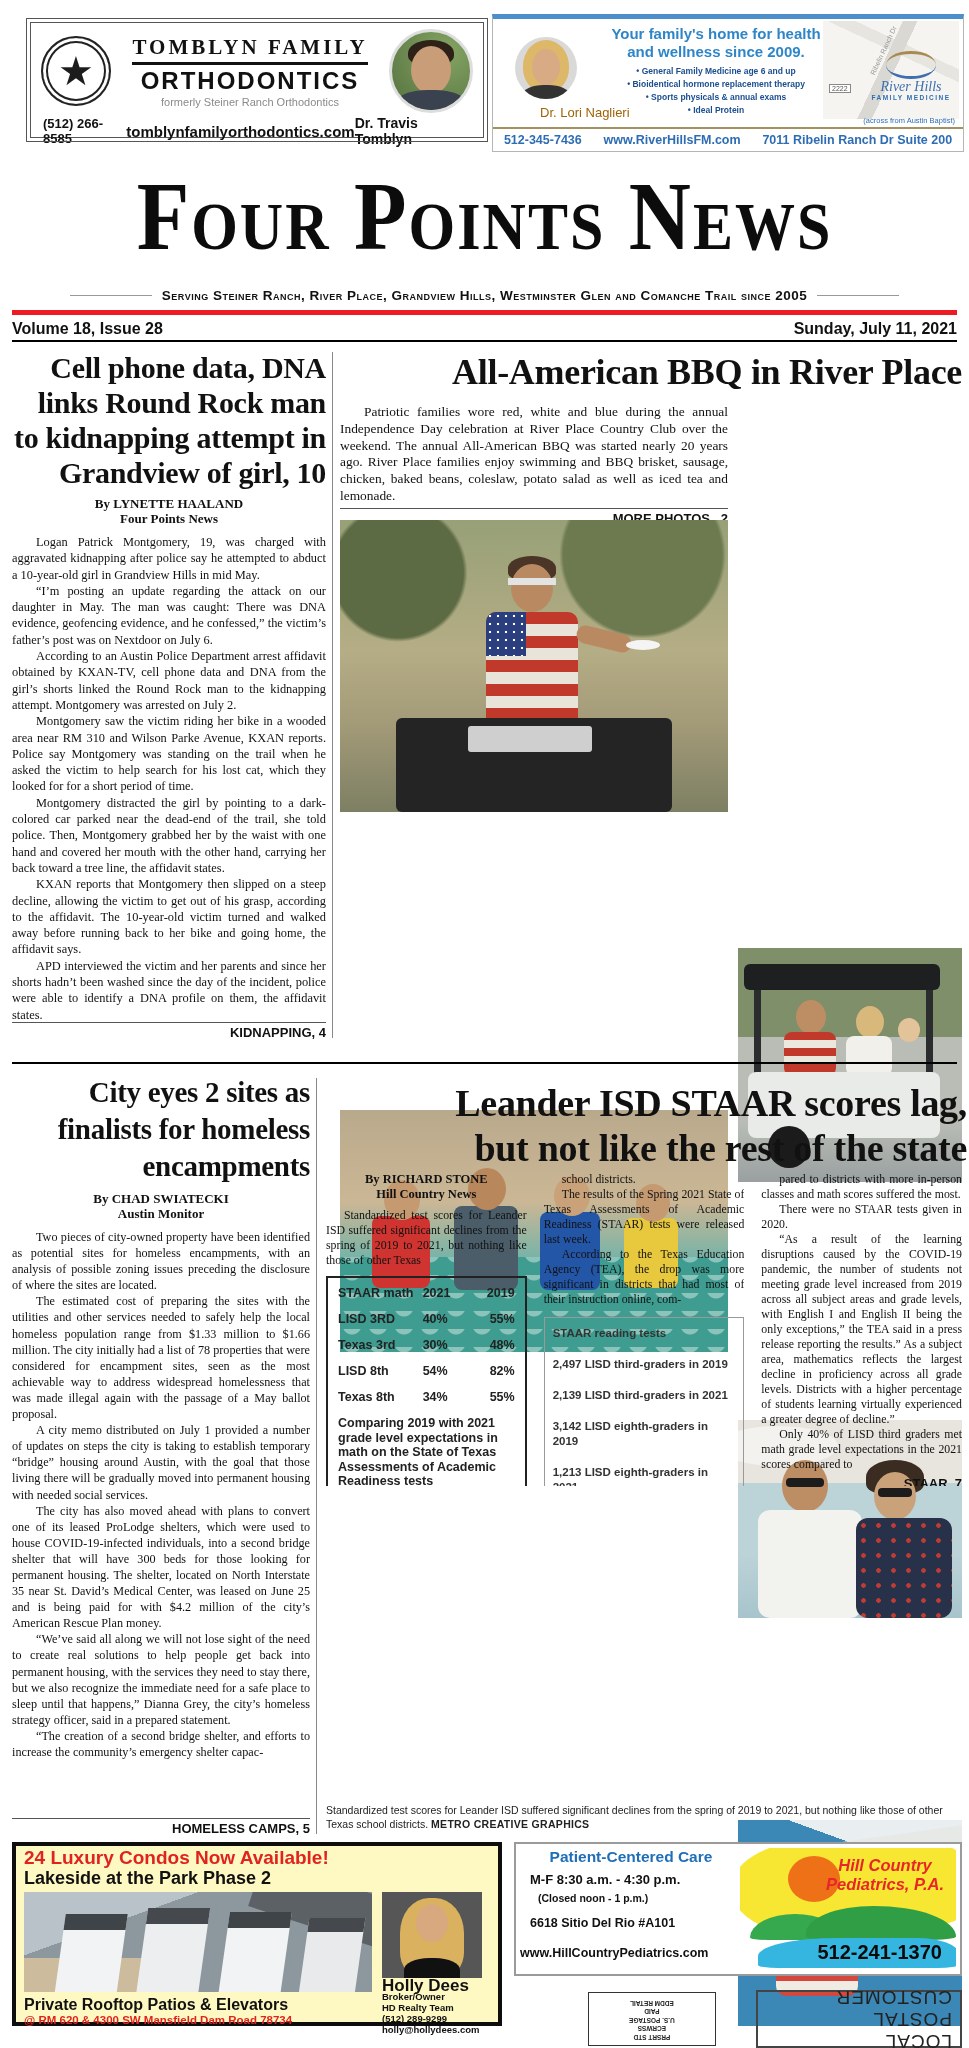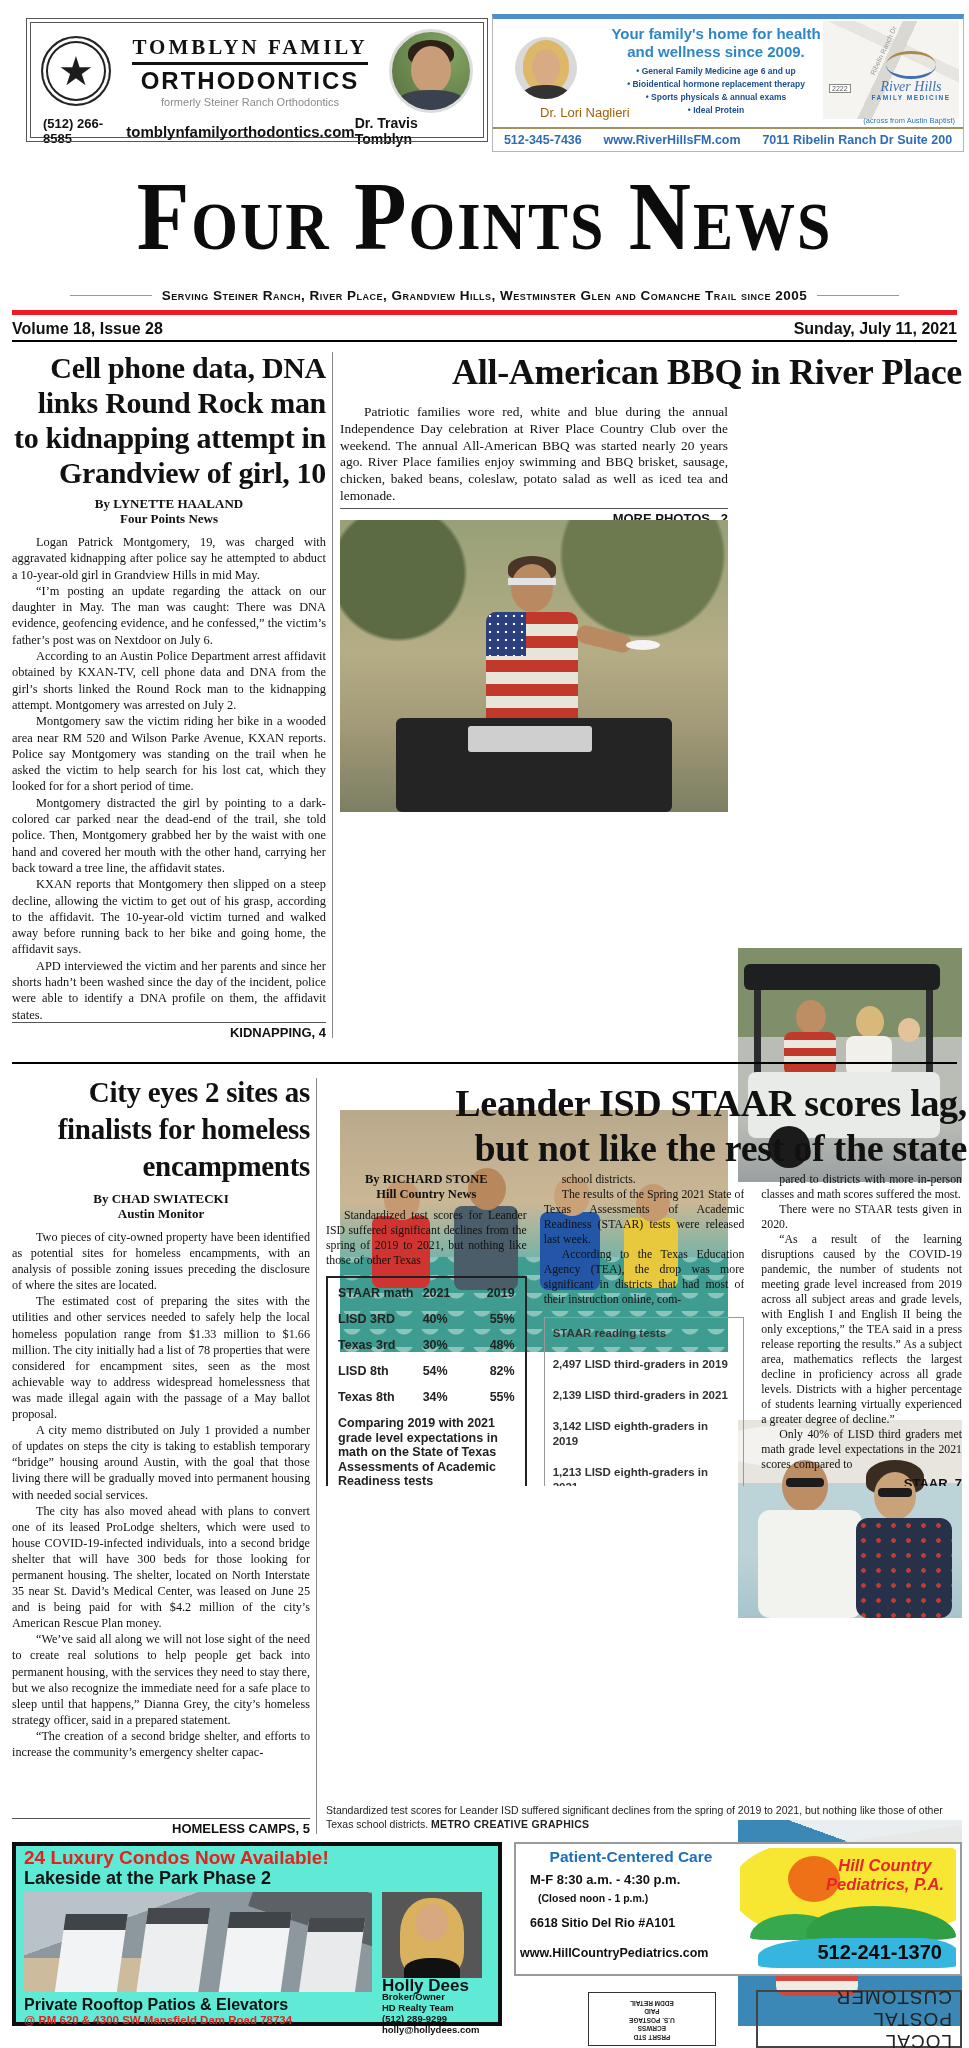--- a/index.html
+++ b/index.html
@@ -142,21 +142,21 @@
   .ph-pool .hm{left:56px;top:58px;width:38px;height:42px;background:#c59a71;border-radius:50%;}
   .ph-pool .sgm{left:60px;top:72px;width:30px;height:8px;background:#1c1c1c;border-radius:4px;}
   .ph-pool .tm{left:38px;top:98px;width:82px;height:78px;background:repeating-linear-gradient(180deg,#d3473d 0 9px,#f0ece4 9px 18px);border-radius:10px;}
   .ph-pool .hb{left:108px;top:84px;width:26px;height:28px;background:#e3c39a;border-radius:50%;}
   .ph-pool .capb{left:106px;top:78px;width:30px;height:14px;background:#fff;border-radius:50% 50% 0 0;}
   .ph-pool .hd{left:158px;top:64px;width:36px;height:40px;background:#bd8e64;border-radius:50%;}
   .ph-pool .td{left:146px;top:120px;width:62px;height:36px;background:repeating-linear-gradient(90deg,#c0392b 0 7px,#f0ece4 7px 14px);border-radius:6px;}
   .ph-pool .tdb{left:146px;top:120px;width:26px;height:18px;background:#2b3f7e;border-radius:6px 0 0 0;}
 
   
-  .ad-condo{left:12px;top:1842px;width:490px;height:184px;border:4px solid #0d0d0d;background:#5eead4;box-sizing:border-box;}
+  .ad-condo{left:12px;top:1842px;width:490px;height:184px;border:4px solid #0d0d0d;background:#fef9c3;box-sizing:border-box;}
   .condo-h1{position:absolute;left:8px;top:1px;font-family:"Liberation Sans",sans-serif;font-weight:bold;font-size:19px;color:#e0231f;}
   .condo-h2{position:absolute;left:8px;top:22px;font-family:"Liberation Sans",sans-serif;font-weight:bold;font-size:18px;color:#111;}
   .condo-photo{position:absolute;left:8px;top:46px;width:348px;height:100px;background:linear-gradient(160deg,#b9c2c9 0 28%,#8d979e 28% 100%);overflow:hidden;}
   .condo-photo span{position:absolute;}
   .condo-photo .road{right:-40px;top:-10px;width:160px;height:50px;background:#5c6166;transform:rotate(18deg);}
   .condo-photo .gnd{left:0;bottom:0;width:140px;height:34px;background:#cdbb9d;}
   .condo-photo .b1{left:36px;top:22px;width:62px;height:66px;background:#f2f3f4;border-top:16px solid #3f4449;transform:skewX(-8deg);}
   .condo-photo .b2{left:118px;top:16px;width:62px;height:72px;background:#eceeef;border-top:16px solid #45494e;transform:skewX(-8deg);}
   .condo-photo .b3{left:200px;top:20px;width:62px;height:68px;background:#f2f3f4;border-top:16px solid #3f4449;transform:skewX(-8deg);}
   .condo-photo .b4{left:280px;top:26px;width:56px;height:62px;background:#e8eaeb;border-top:14px solid #45494e;transform:skewX(-8deg);}
@@ -266,21 +266,21 @@
   <article class="abs art-kidnap">
     <h2 class="h-serif">Cell phone data, DNA links Round Rock man to kidnapping attempt in Grandview of girl, 10</h2>
     <div class="byline">
       <div>By LYNETTE HAALAND</div>
       <div>Four Points News</div>
     </div>
     <div class="bodytext">
       <p>Logan Patrick Montgomery, 19, was charged with aggravated kidnapping after police say he attempted to abduct a 10-year-old girl in Grandview Hills in mid May.</p>
       <p>“I’m posting an update regarding the attack on our daughter in May. The man was caught: There was DNA evidence, geofencing evidence, and he confessed,” the victim’s father’s post was on Nextdoor on July 6.</p>
       <p>According to an Austin Police Department arrest affidavit obtained by KXAN-TV, cell phone data and DNA from the girl’s shorts linked the Round Rock man to the kidnapping attempt. Montgomery was arrested on July 2.</p>
-      <p>Montgomery saw the victim riding her bike in a wooded area near RM 520 and Wilson Parke Avenue, KXAN reports. Police say Montgomery was standing on the trail when he asked the victim to help search for his lost cat, which they looked for for a short period of time.</p>
+      <p>Montgomery saw the victim riding her bike in a wooded area near RM 310 and Wilson Parke Avenue, KXAN reports. Police say Montgomery was standing on the trail when he asked the victim to help search for his lost cat, which they looked for for a short period of time.</p>
       <p>Montgomery distracted the girl by pointing to a dark-colored car parked near the dead-end of the trail, she told police. Then, Montgomery grabbed her by the waist with one hand and covered her mouth with the other hand, carrying her back toward a tree line, the affidavit states.</p>
       <p>KXAN reports that Montgomery then slipped on a steep decline, allowing the victim to get out of his grasp, according to the affidavit. The 10-year-old victim turned and walked away before running back to her bike and going home, the affidavit says.</p>
       <p>APD interviewed the victim and her parents and since her shorts hadn’t been washed since the day of the incident, police were able to identify a DNA profile on them, the affidavit states.</p>
 
     </div>
     <div class="jump">KIDNAPPING, 4</div>
   </article>
 
   <div class="abs vdiv vdiv1"></div>
 

